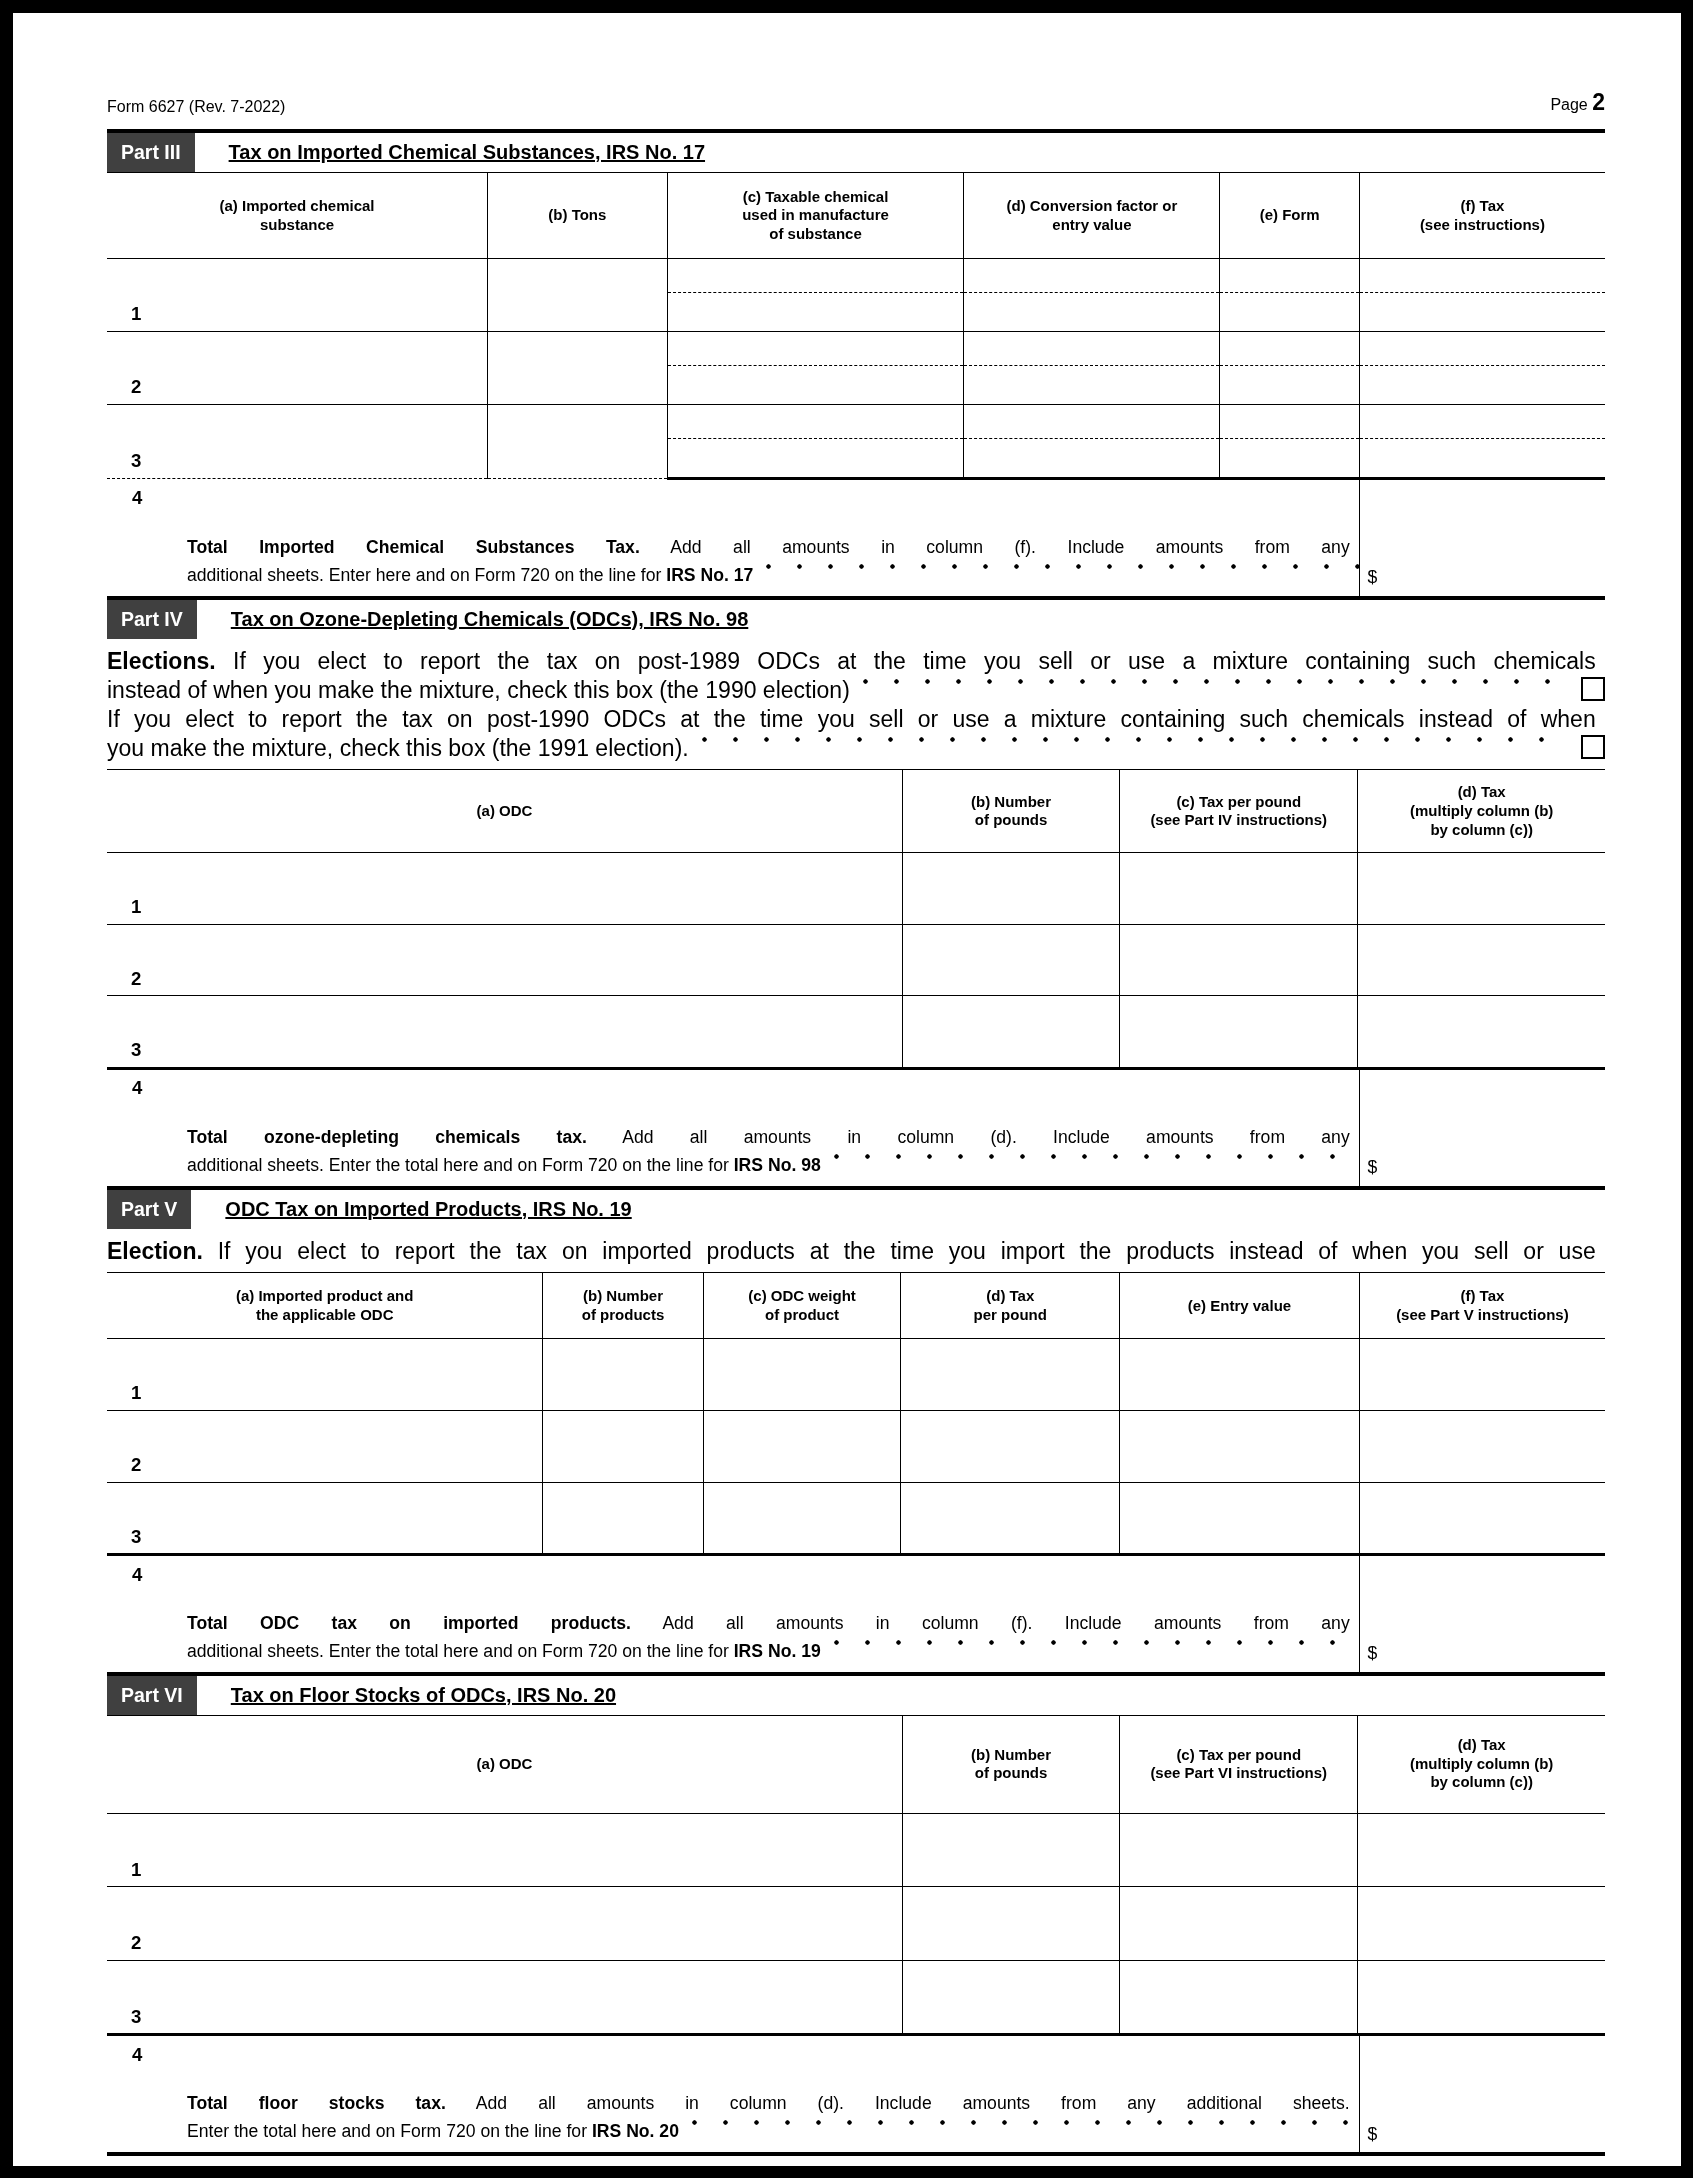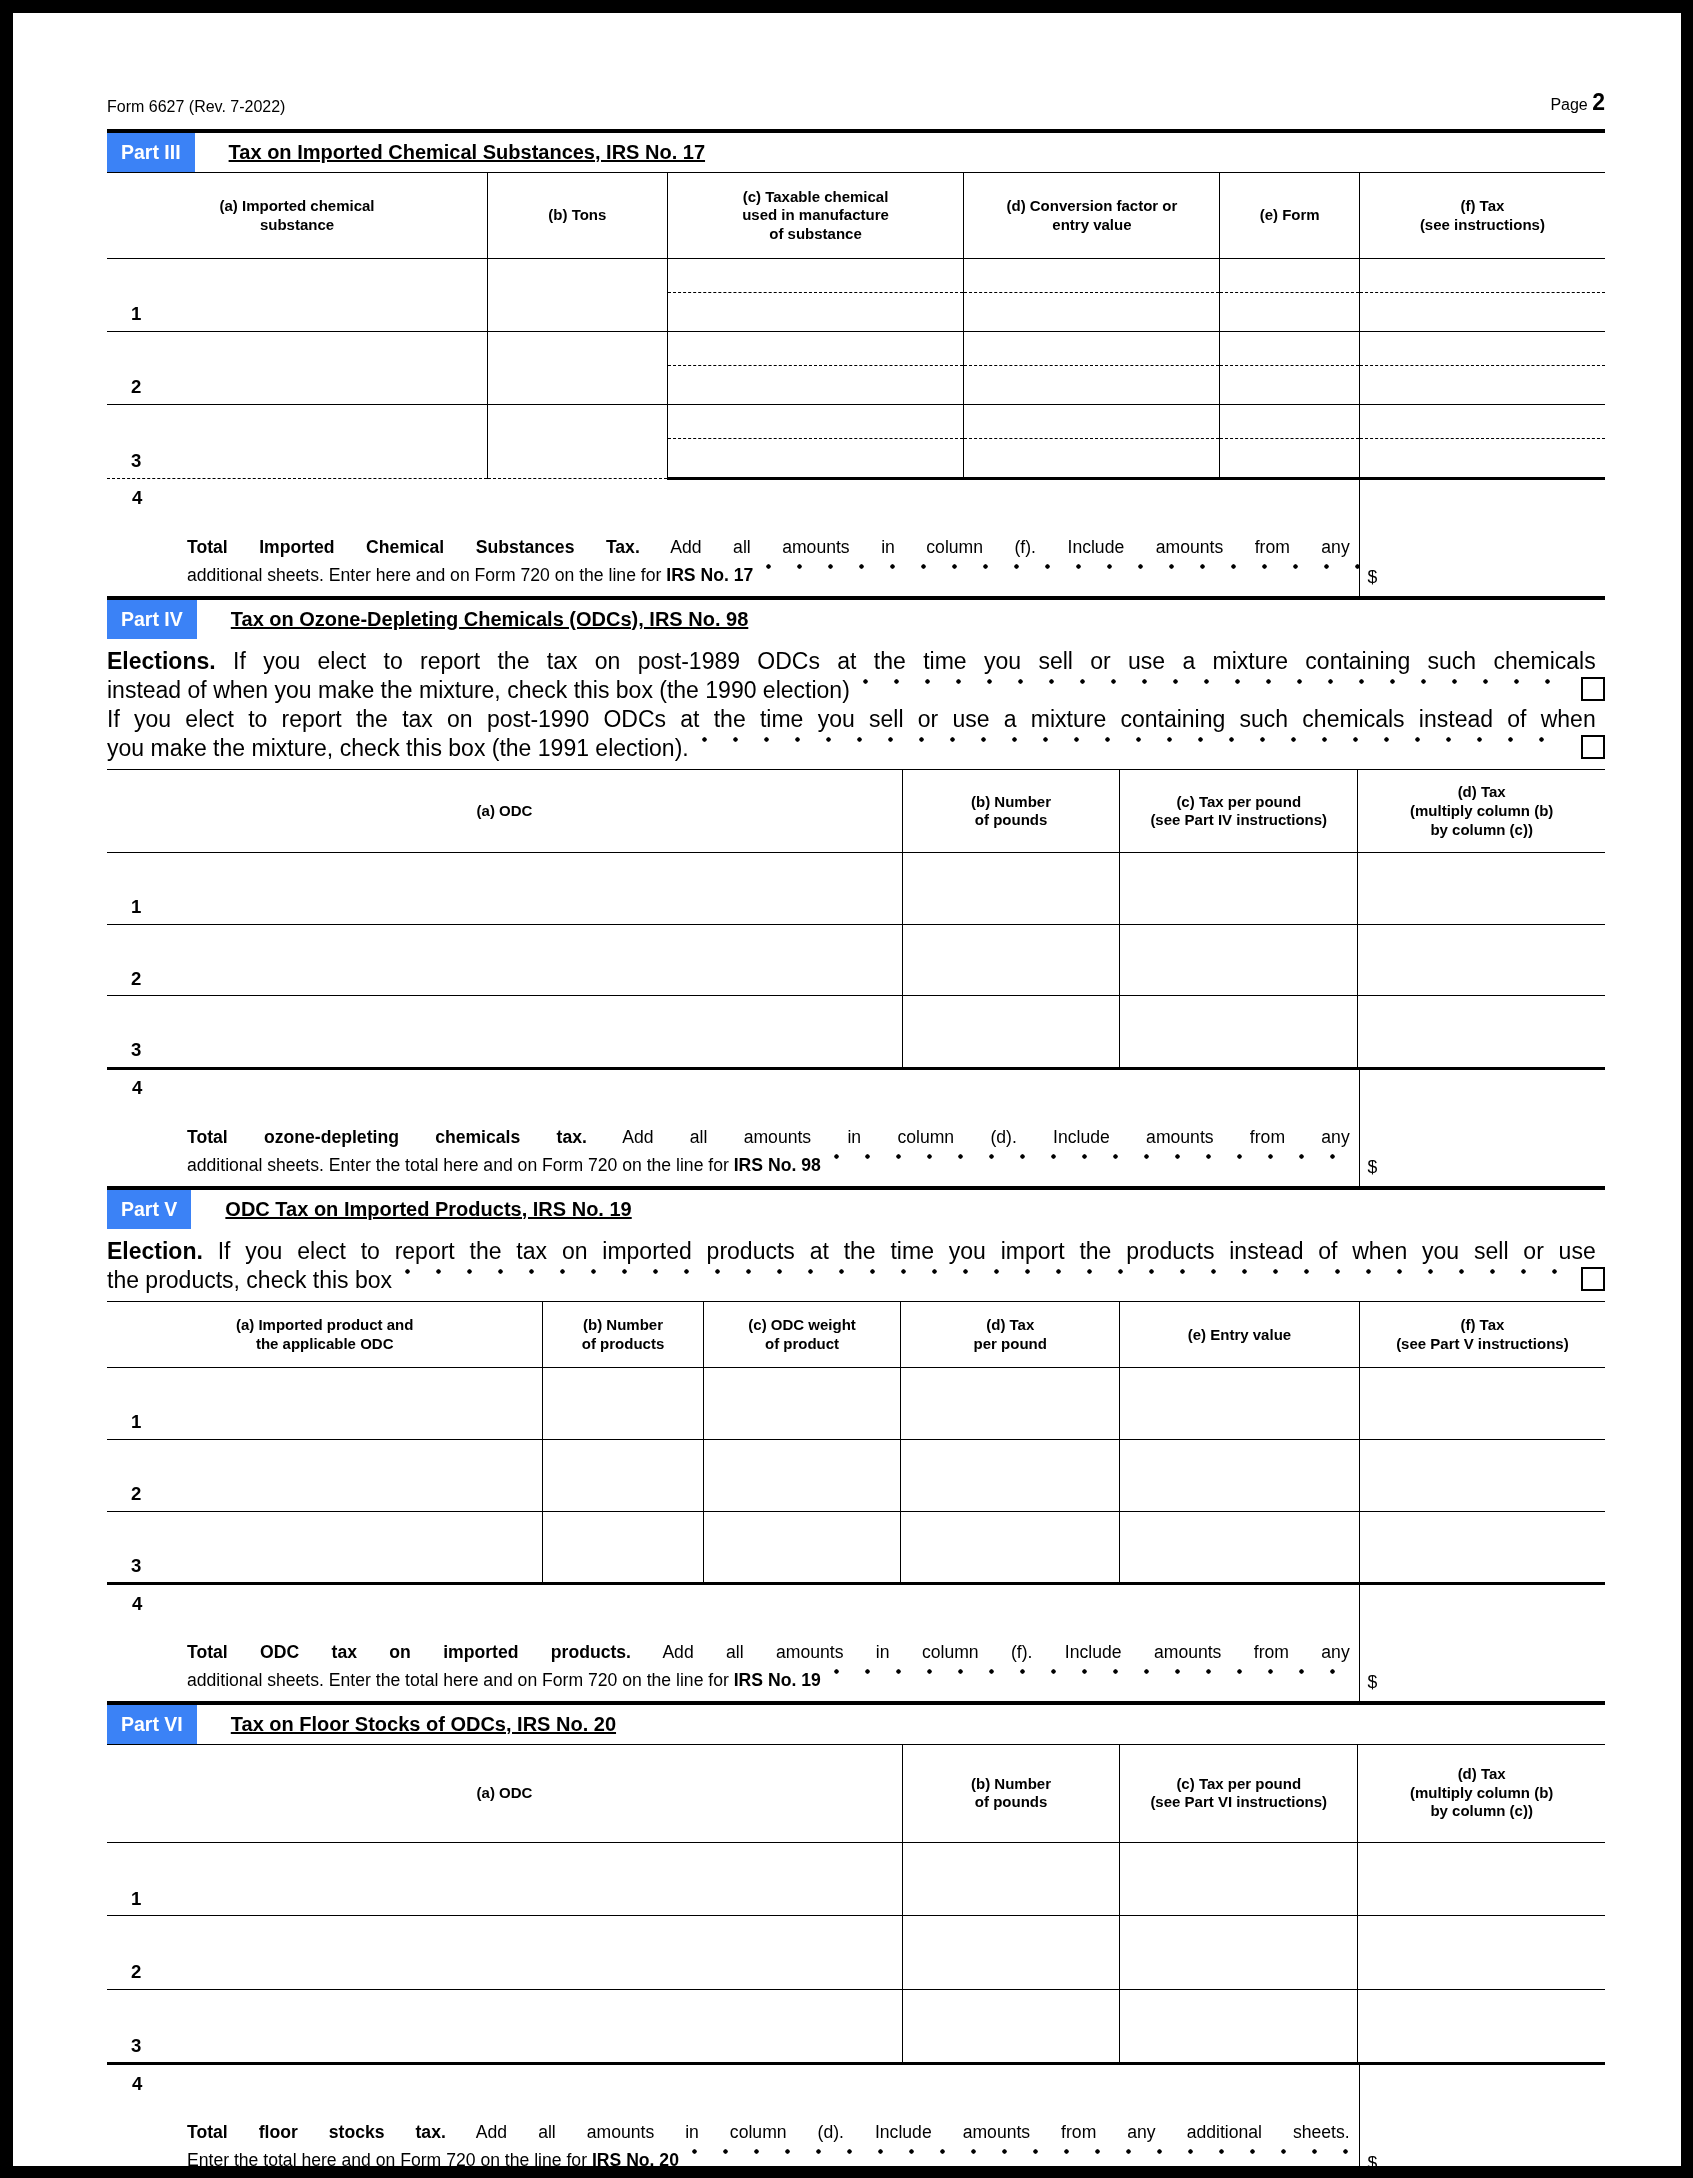--- a/index.html
+++ b/index.html
@@ -11,21 +11,21 @@
   
   .page-header { display:flex; justify-content:space-between; align-items:flex-end; margin-bottom:13px; }
   .form-id { font-size:16px; }
   .page-no { font-size:16px;text-align:center; }
   .page-no b { font-size:23px; font-weight:700; }
   .page-footer { text-align:right; font-size:16px; margin-top:11px; }
   .page-footer b { font-size:22px; font-weight:700; }
 
   
   .part-bar { display:flex; border-top:4.6px solid #000; height:39px; }
-  .part-label { background:#3b82f6; color:#fff; font-weight:700; font-size:19.5px;
+  .part-label { background:#404040; color:#fff; font-weight:700; font-size:19.5px;
                 display:flex; align-items:center; padding:0 14px; white-space:nowrap; }
   .part-title { font-weight:700; font-size:20px; display:flex; align-items:center; padding-left:34px;text-decoration:underline; }
 
   
   table { width:100%; border-collapse:collapse; table-layout:fixed; }
   th, td { border:0.9px solid #000; padding:0; }
   th:first-child, td.first { border-left:none; }
   th:last-child, td.last { border-right:none; }
   th { font-weight:700; font-size:15px; line-height:18.6px; text-align:center;
        vertical-align:middle; white-space:pre-line; }
@@ -234,25 +234,20 @@
       </div>
     </div>
 
     <div class="part-bar">
       <div class="part-label">Part V</div>
       <div class="part-title">ODC Tax on Imported Products, IRS No. 19</div>
     </div>
 
     <div class="elections">
       <div class="jline"><b class="inline">Election.</b> <span>If you elect to report the tax on imported products at the time you import the products instead of when you sell or use</span></div>
-      <div class="eline2">
-        <span>the products, check this box</span>
-        <span class="leader"></span>
-        <span class="checkbox"></span>
-      </div>
     </div>
 
     <table>
       <colgroup>
         <col style="width:29.1%">
           <col style="width:10.7%">
           <col style="width:13.2%">
         <col style="width:14.6%">
           <col style="width:16.0%">
           <col style="width:16.4%">

